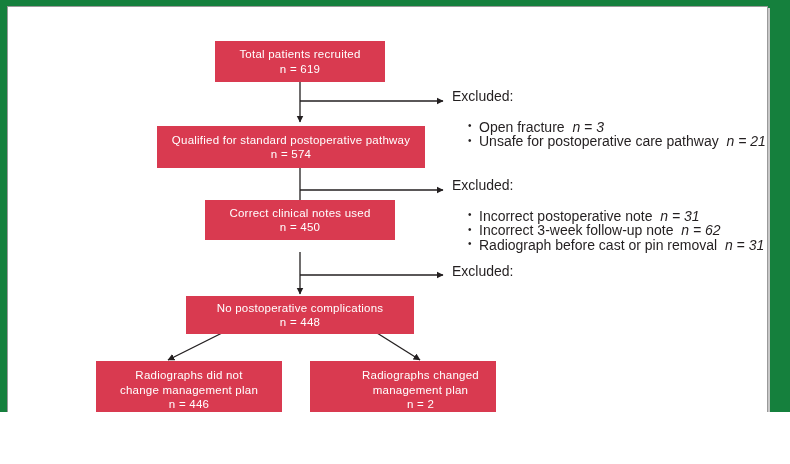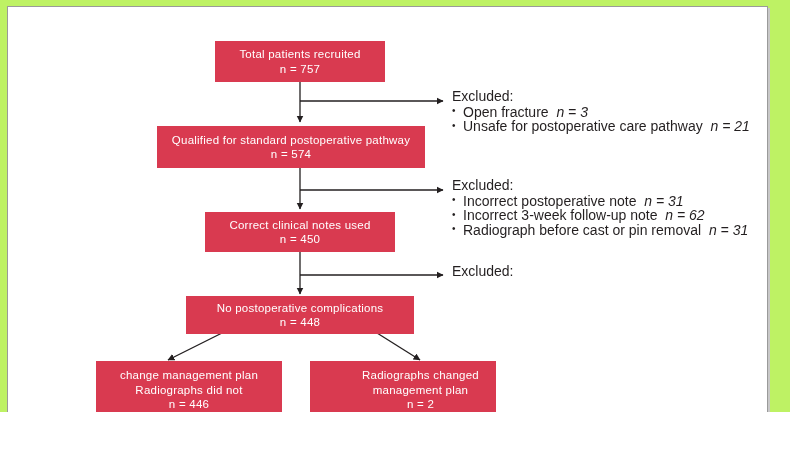--- a/index.html
+++ b/index.html
@@ -7,21 +7,21 @@
     padding: 0;
     background: #ffffff;
   }
   body {
     font-family: "Liberation Sans", sans-serif;
   }
   #canvas {
     position: relative;
     width: 790px;
     height: 412px;
-    background: #bef264;
+    background: #15803d;
     overflow: hidden;
   }
   #frame {
     position: absolute;
     left: 7px;
     top: 6px;
     width: 761px;
     height: 444px;
     border: 1px solid #9a9a9a;
     box-sizing: border-box;
@@ -71,21 +71,21 @@
     color: #231f20;
     font-size: 14px;
     line-height: 14.6px;
   }
   .side .head {
     display: block;
     margin-bottom: 1px;
   }
   .side ul {
     list-style: none;
-    margin: 0;
+    margin: 16px;
     padding: 0;
   }
   .side li {
     position: relative;
     padding-left: 11px;
     white-space: nowrap;
   }
   .side li::before {
     content: "\2022";
     position: absolute;
@@ -122,41 +122,41 @@
 
     <path d="M 300 275 L 443 275" stroke="#231f20" stroke-width="1.3" fill="none" marker-end="url(#arrowhead)"></path>
 
     <path d="M 222 333 L 168 360" stroke="#231f20" stroke-width="1.3" fill="none" marker-end="url(#arrowhead)"></path>
 
     <path d="M 377 333 L 420 360" stroke="#231f20" stroke-width="1.3" fill="none" marker-end="url(#arrowhead)"></path>
   </svg>
 
   <div class="node" style="left:215px; top:41px; width:170px; height:41px;">
     <span class="lbl">Total patients recruited</span>
-    <span class="cnt it">n = 757</span>
+    <span class="cnt it">n = 619</span>
   </div>
 
   <div class="node" style="left:157px; top:126px; width:268px; height:42px;">
     <span class="lbl">Qualified for standard postoperative pathway</span>
     <span class="cnt it">n = 574</span>
   </div>
 
-  <div class="node" style="left:205px; top:212px; width:190px; height:40px;text-align:center;">
+  <div class="node" style="left:205px; top:200px; width:190px; height:40px;text-align:center;">
     <span class="lbl">Correct clinical notes used</span>
     <span class="cnt it">n = 450</span>
   </div>
 
   <div class="node" style="left:186px; top:296px; width:228px; height:38px;">
     <span class="lbl">No postoperative complications</span>
     <span class="cnt it">n = 448</span>
   </div>
 
   <div class="node" style="left:96px; top:361px; width:186px; height:58px;">
+    <span class="lbl">Radiographs did not</span>
     <span class="lbl">change management plan</span>
-    <span class="lbl">Radiographs did not</span>
     <span class="cnt it">n = 446</span>
   </div>
 
   <div class="node" style="left:310px; top:361px; width:186px; height:58px;padding-left:41px;">
     <span class="lbl">Radiographs changed</span>
     <span class="lbl">management plan</span>
     <span class="cnt it">n = 2</span>
   </div>
 
   <div class="side" style="left:452px; top:89px;">

